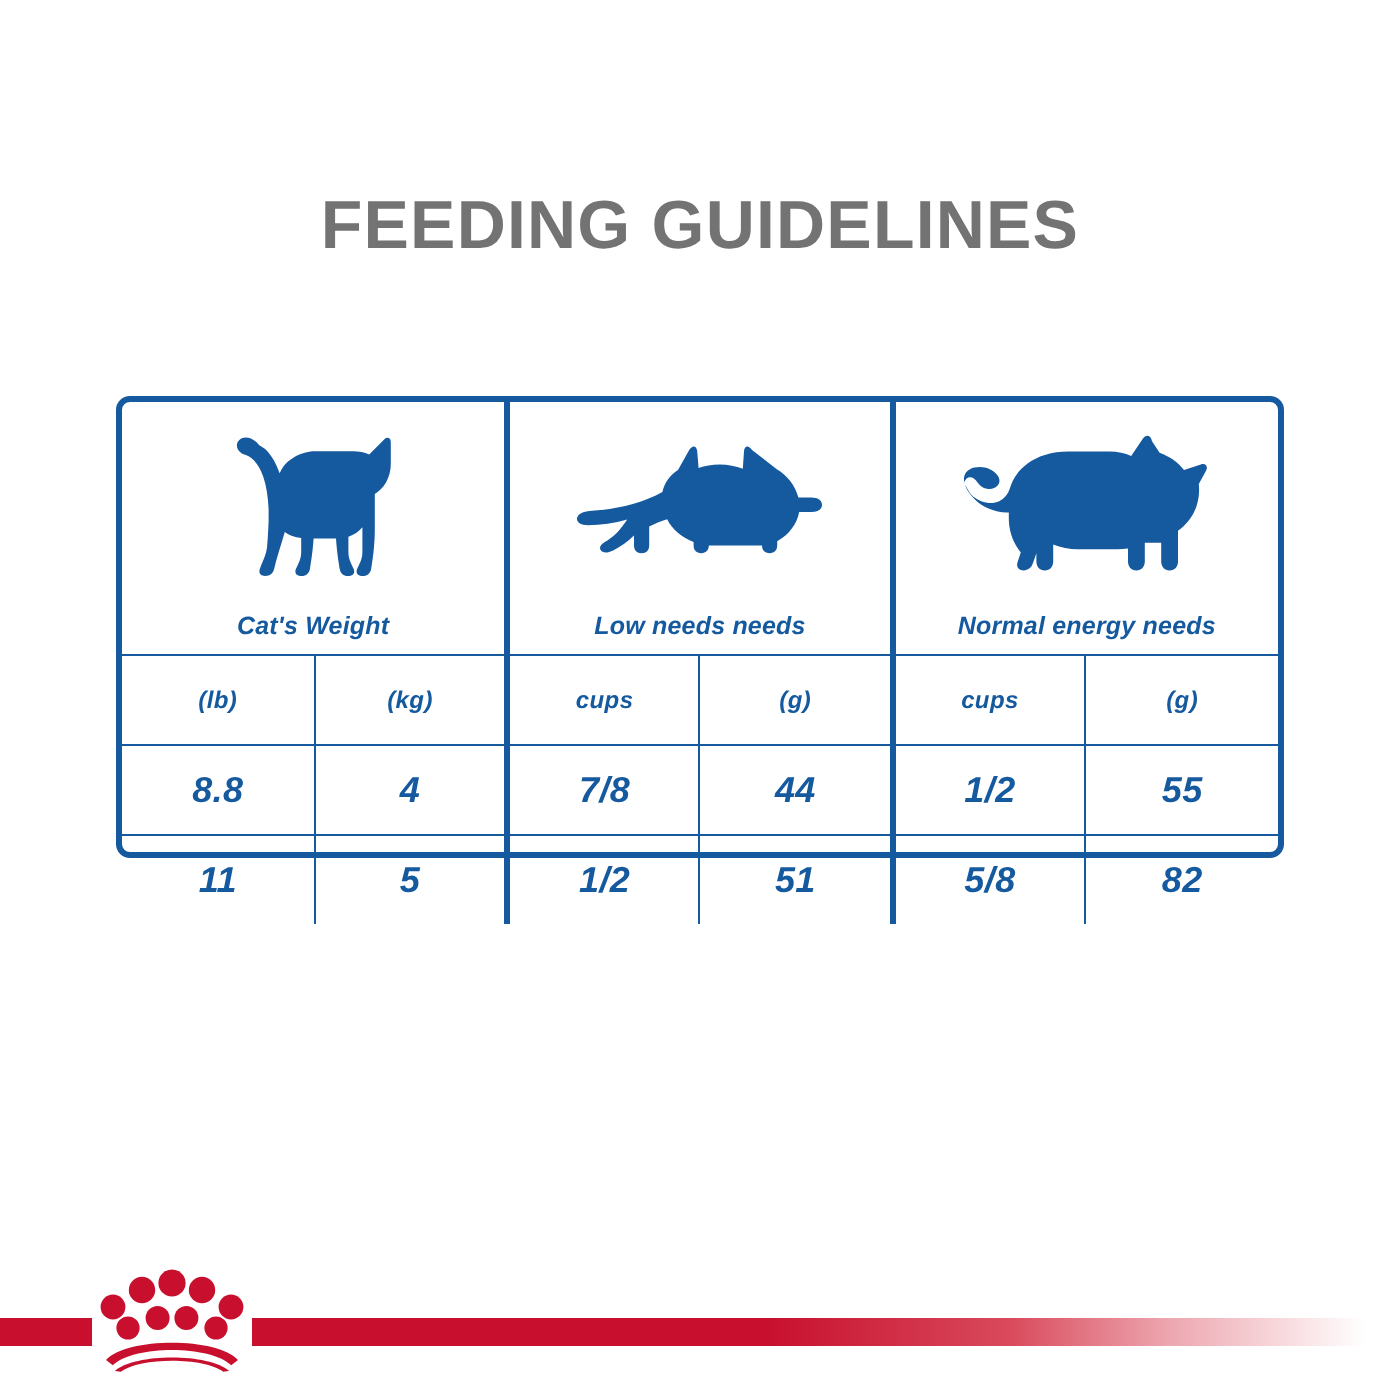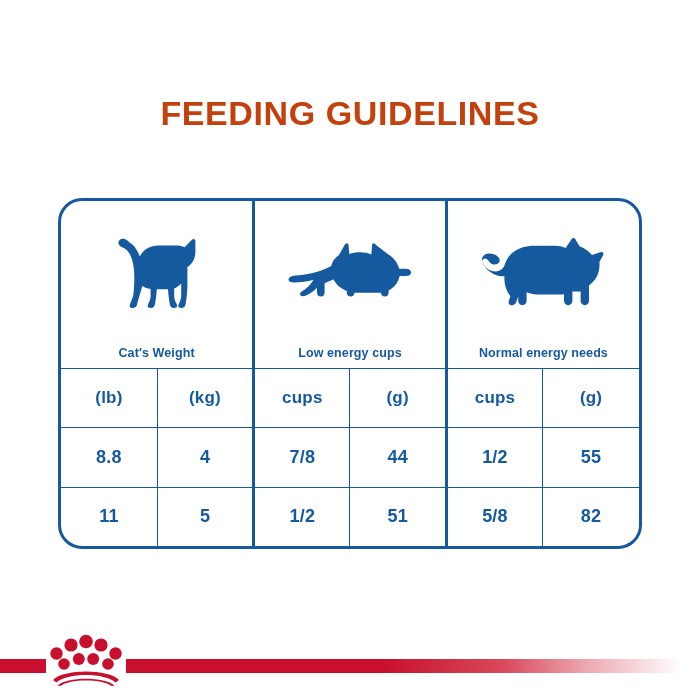--- a/index.html
+++ b/index.html
@@ -15,38 +15,39 @@
     overflow: hidden;
   }
 
   
   #page-title {
     position: absolute;
     top: 94px;
     left: 0;
     width: 700px;
     text-align: center;
-    color: #c2410c;
+    color: #737373;
     font-size: 34px;
     font-weight: bold;
     letter-spacing: 0.6px;
     font-family: "Liberation Sans", sans-serif;
   }
 
   
   #feeding-table {
     position: absolute;
     left: 58px;
     top: 198px;
     width: 584px;
-    height: 351px;
+    height: 231px;
     border: 3px solid #15599f;
-    border-radius: 24px;
+    border-radius: 7px;
     box-sizing: border-box;
     background: #ffffff;
+    font-style: italic;
   }
 
   .tbl {
     width: 100%;
     height: 100%;
     border-collapse: collapse;
     table-layout: fixed;
   }
   .tbl td {
     border: 1.5px solid #15599f;
@@ -90,21 +91,21 @@
     font-weight: bold;
     color: #15599f;
     letter-spacing: 0.1px;
     margin-top: 2px;
     line-height: 1;
   }
 
   
   .sub-row td {
     height: 44px;
-    font-size: 17px;
+    font-size: 12px;
     font-weight: bold;
     letter-spacing: 0.2px;
   }
 
   
   .data-row td {
     height: 44px;
     font-size: 18px;
     font-weight: bold;
     letter-spacing: 0.2px;
@@ -209,21 +210,21 @@
                        L58.8 52.8 C58.8 55.2 60.2 56.6 62.6 56.6
                        C65.0 56.6 66.4 55.2 66.4 52.8 L66.4 52.8
                        L93.0 52.8 L93.0 52.8 C93.0 55.2 94.4 56.6 96.8 56.6
                        C99.2 56.6 100.6 55.2 100.6 52.8 L100.6 50.6
                        C106.4 47.4 110.4 42.2 111.6 36.0
                        L117.6 36.0 C121.0 36.0 123.0 34.6 123.0 32.4
                        C123.0 30.2 121.0 28.8 117.6 28.8 L111.2 28.8
                        C109.6 22.8 105.8 17.8 100.4 14.6 Z"></path>
             </svg>
           </div>
-          <div class="icon-label">Low energy cups</div>
+          <div class="icon-label">Low needs needs</div>
         </div>
       </td>
 
       <td class="icon-cell group-left" colspan="2">
         <div class="icon-wrap">
           <div class="icon-art">
             <svg width="122" height="72" viewBox="0 0 122 72" fill="#15599f" aria-hidden="true">
               <path d="M94.0 3.6 C93.4 0.6 91.0 0.0 89.4 2.4 L83.6 11.0
                        C80.4 9.6 76.8 8.8 73.0 8.8 L52.0 8.8
                        C44.0 8.8 37.0 11.0 31.8 14.8

